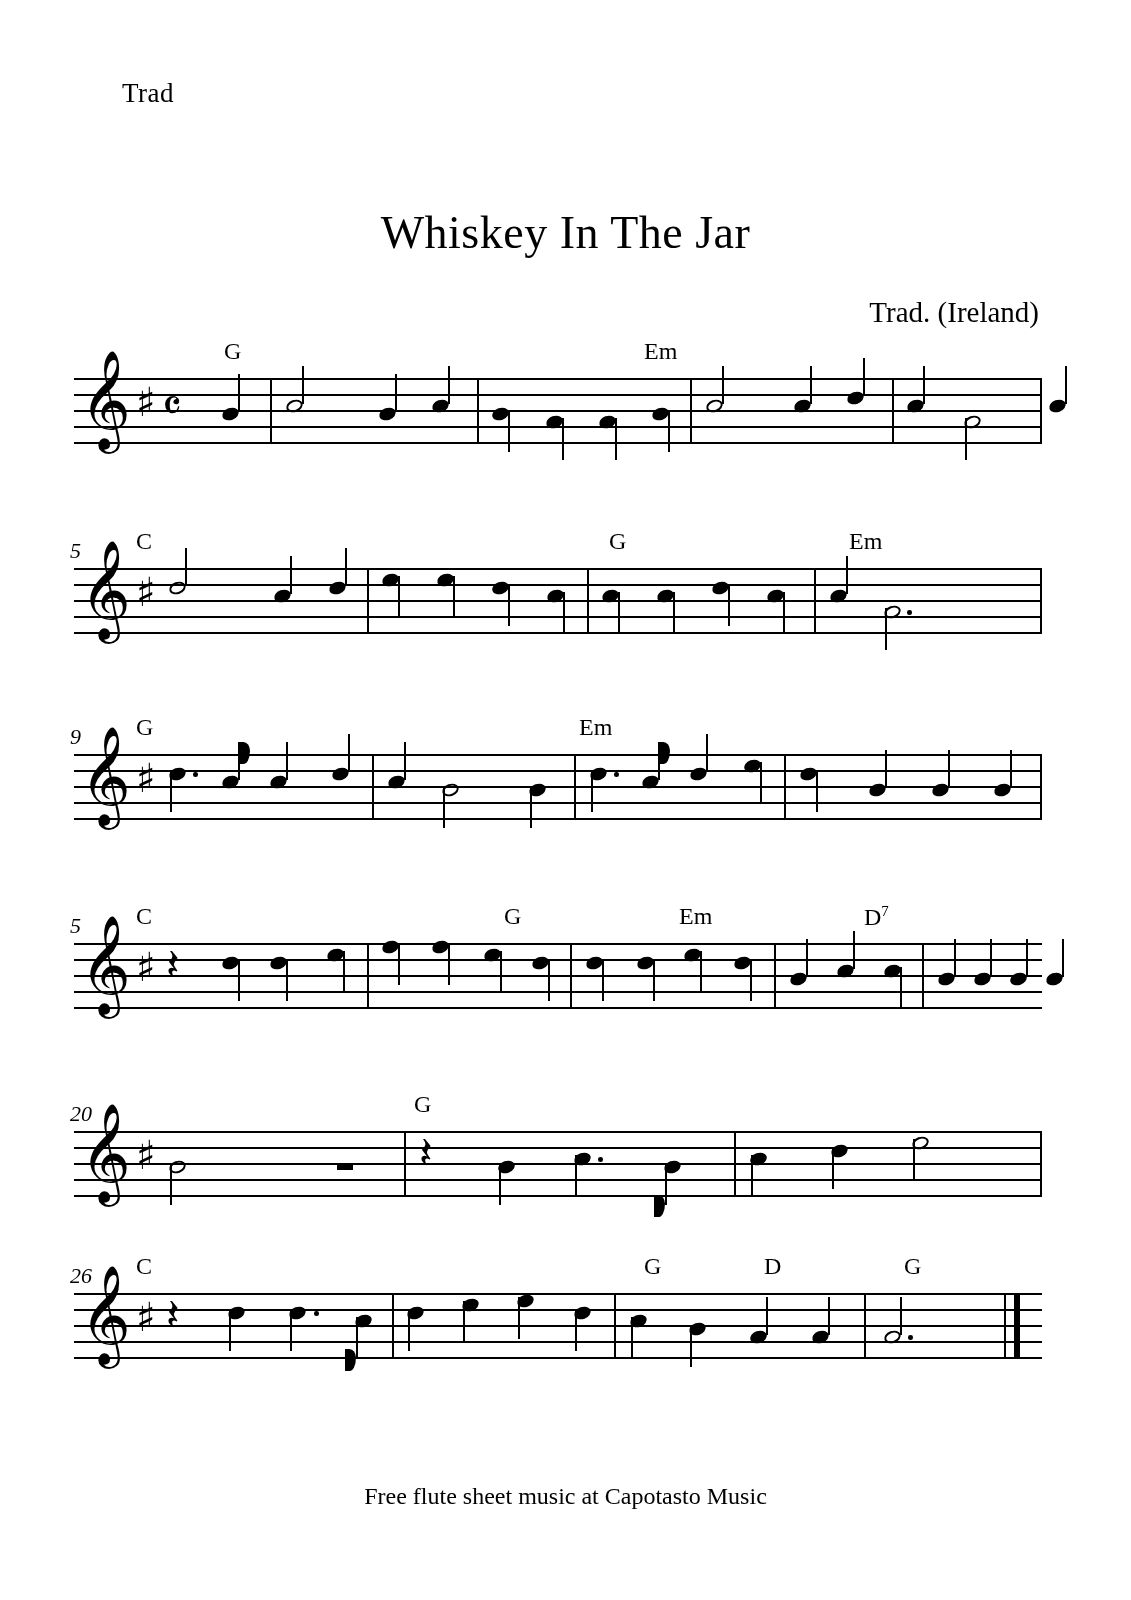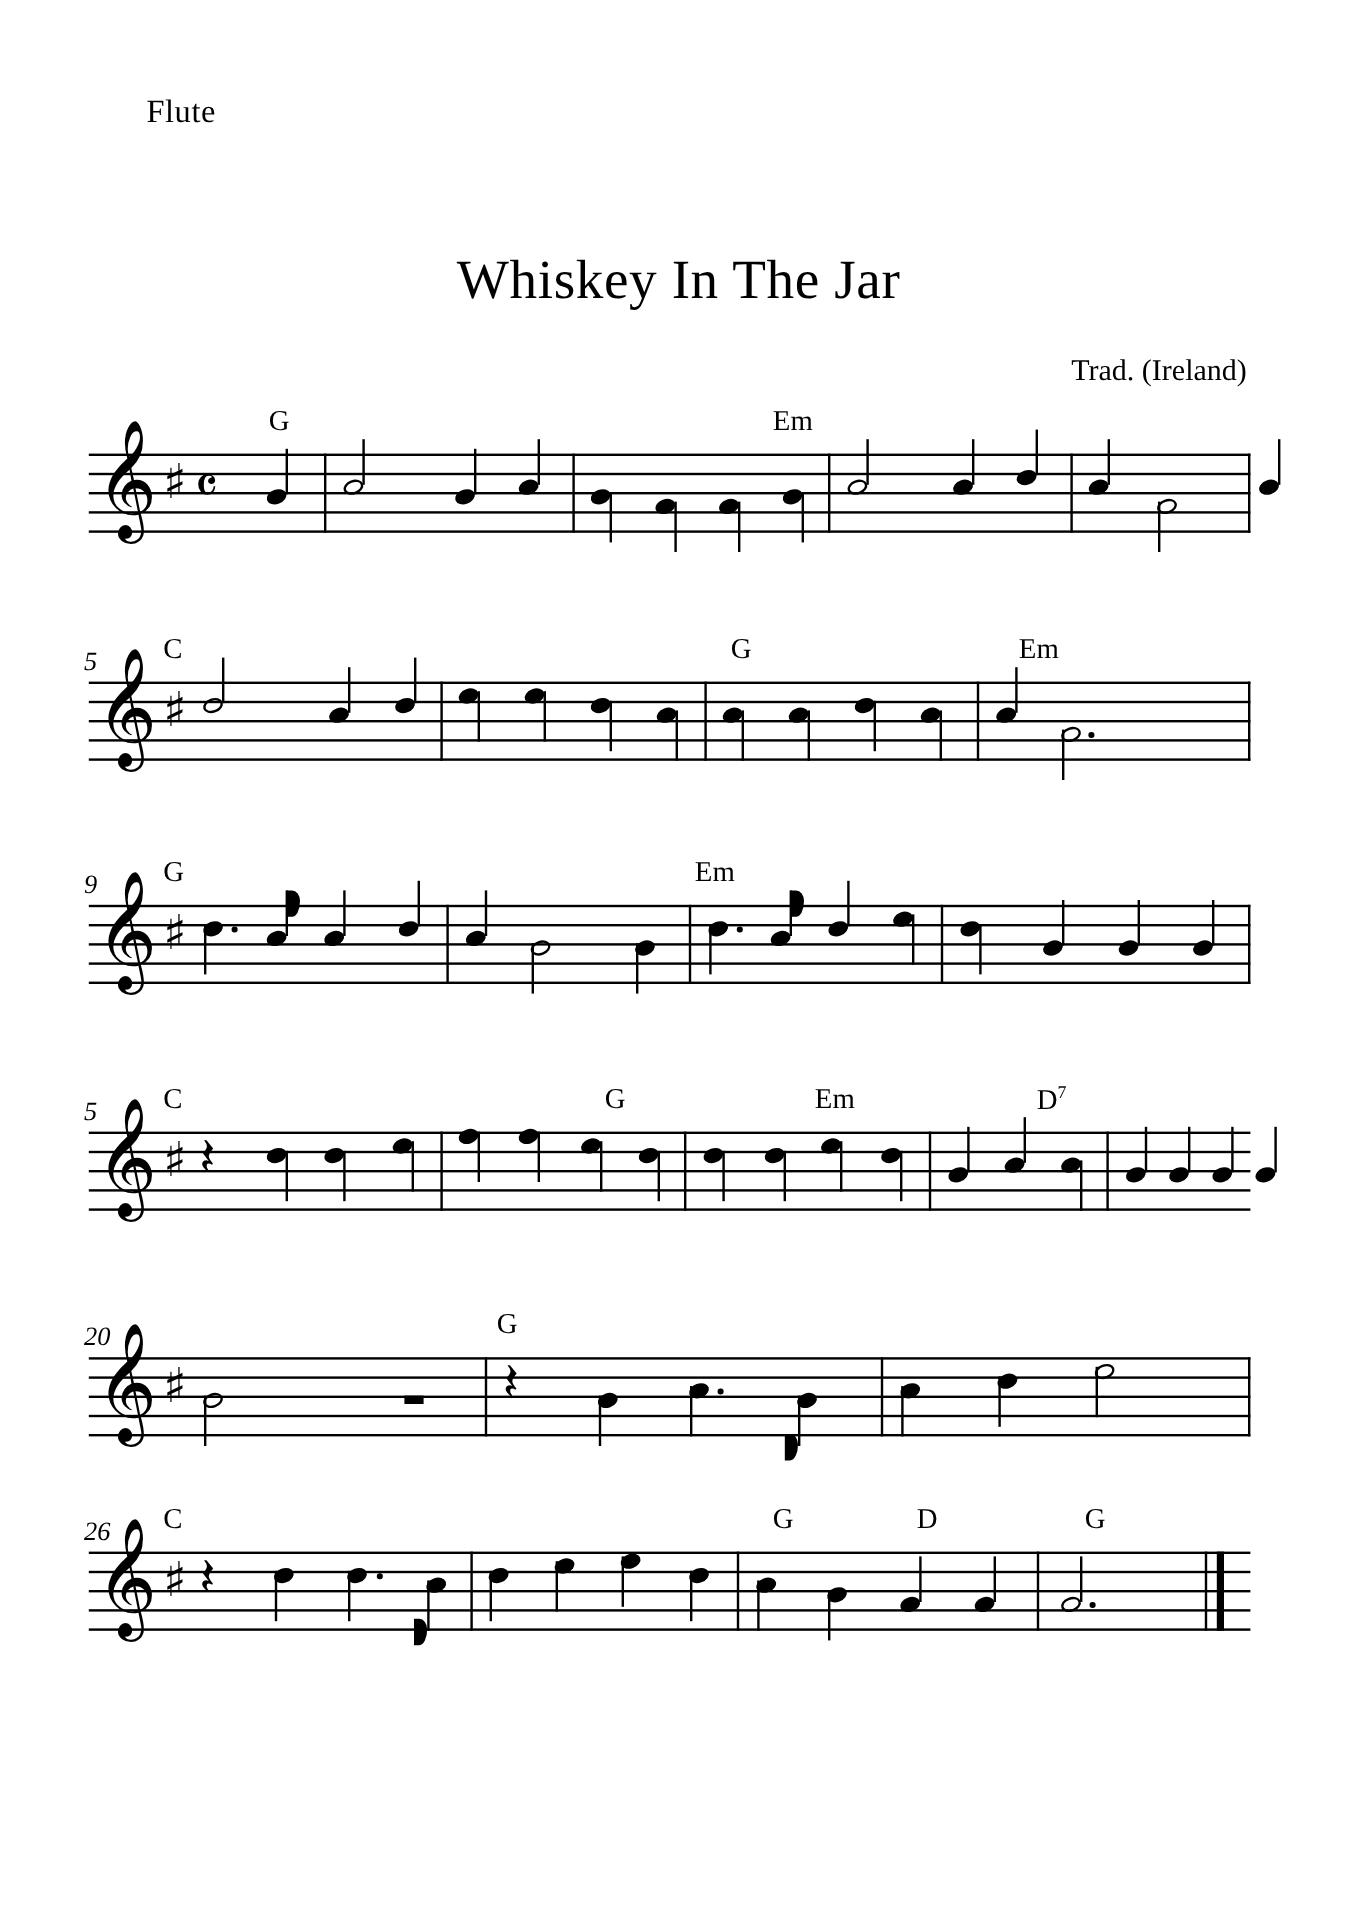--- a/index.html
+++ b/index.html
@@ -31,21 +31,21 @@
     top: 206px;
     text-align: center;
     font-size: 46px;
     letter-spacing: 0.5px;
   }
 
   .composer {
     position: absolute;
     right: 92px;
     top: 296px;
-    font-size: 25px;
+    font-size: 29px;
   }
 
   .footer {
     position: absolute;
     left: 0;
     right: 0;
     bottom: 88px;
     text-align: center;
     font-size: 24px;
     line-height: 1.35;
@@ -186,21 +186,21 @@
   .rest-half {
     position: absolute;
     width: 16px;
     height: 7px;
     background: #000;
   }
 </style>
 </head>
 <body>
 
-<div class="instrument">Flute</div>
+<div class="instrument">Trad</div>
 <div class="title">Whiskey In The Jar</div>
 <div class="composer">Trad. (Ireland)</div>
 
 <div class="system" style="top:350px;">
   <div class="staff">
     <div class="line l0"></div>
       <div class="line l1"></div>
       <div class="line l2"></div>
       <div class="line l3"></div>
       <div class="line l4"></div>
@@ -540,13 +540,14 @@
 
   <div class="note hollow" style="left:810px;top:66px;"></div>
   <div class="stem" style="left:826px;top:32px;height:38px;"></div>
   <div class="dot" style="left:834px;top:70px;"></div>
 
   <div class="final-bar-thin" style="left:930px;"></div>
   <div class="final-bar" style="left:940px;"></div>
 </div>
 
 <div class="footer">
+  <div>Free flute sheet music at Capotasto Music</div>
 </div>
 
 </body></html>

